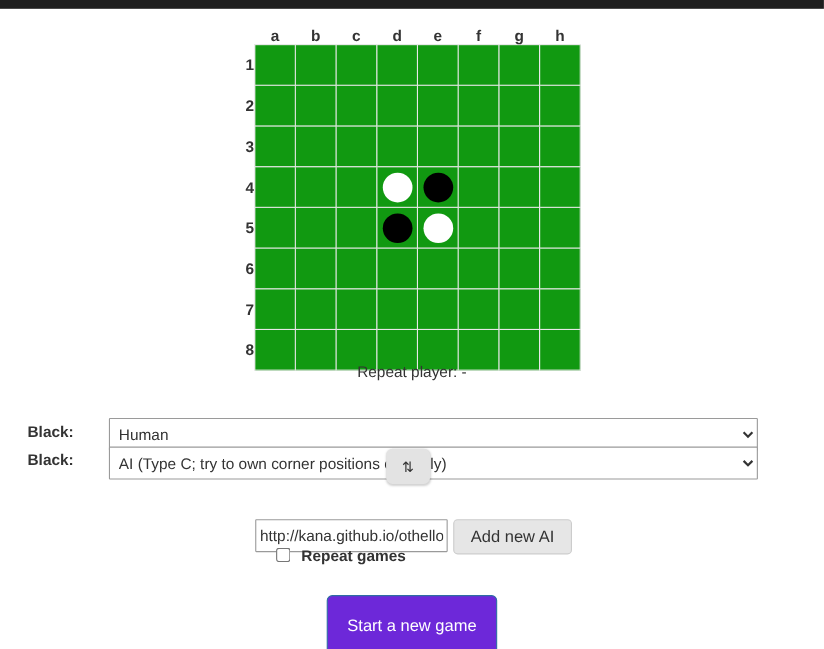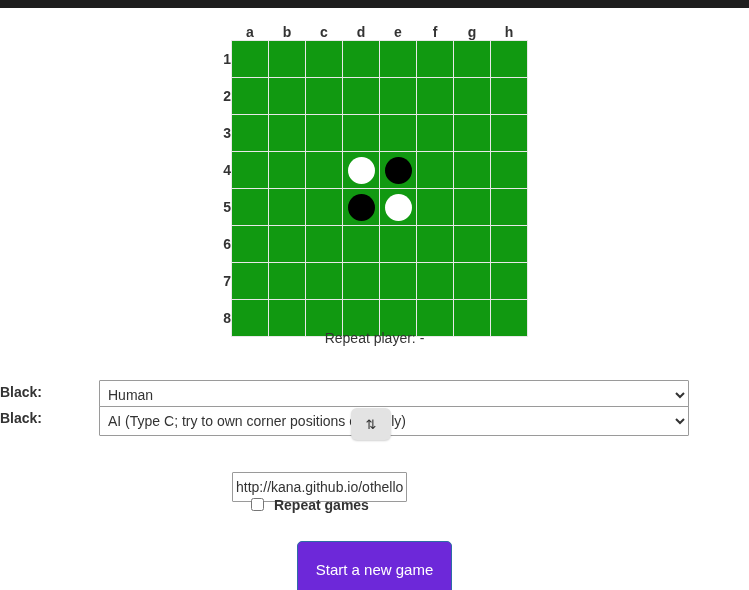--- a/index.html
+++ b/index.html
@@ -114,21 +114,21 @@
     height: 26px;
   }
   #row-black { top: 372px; }
   #row-white { top: 398px; }
 
   .player-label {
     position: absolute;
     left: 0;
     width: 92px;
     top: 4px;
-    text-align: left;
+    text-align: center;
     font-weight: bold;
     font-size: 14px;
     color: #333333;
   }
 
   select.player-select {
     position: absolute;
     left: 99px;
     top: 0;
     width: 590px;
@@ -498,20 +498,21 @@
       <option>AI (Type C; try to own corner positions carefully)</option>
     </select>
   </div>
 
   <div id="drag-badge">
     <span>⇅</span>
   </div>
 
   <div id="add-ai-row">
     <input id="ai-url-input" type="text" value="http://kana.github.io/othello-" style="">
+    <button id="add-ai-button">Add new AI</button>
   </div>
 
   <div id="repeat-row">
     <input id="repeat-checkbox" type="checkbox" style="">
     <span id="repeat-label">Repeat games</span>
   </div>
 
   <div id="start-row">
     <button id="start-button">Start a new game</button>
   </div>

